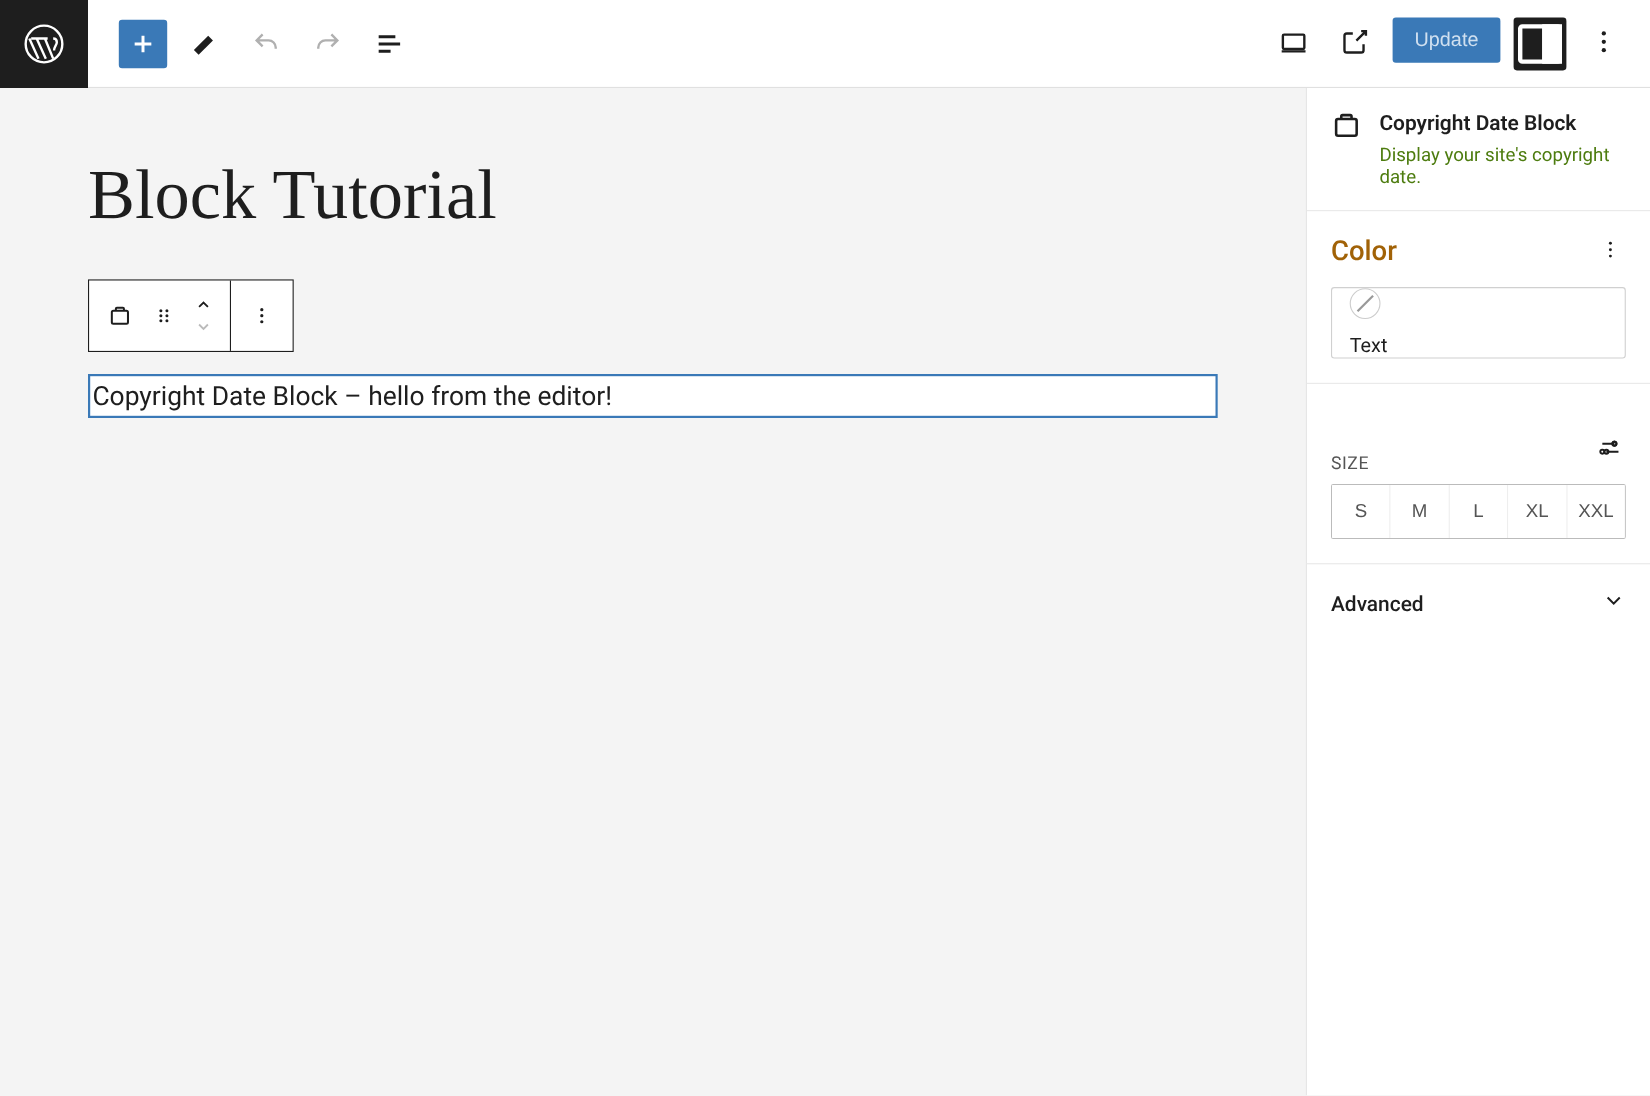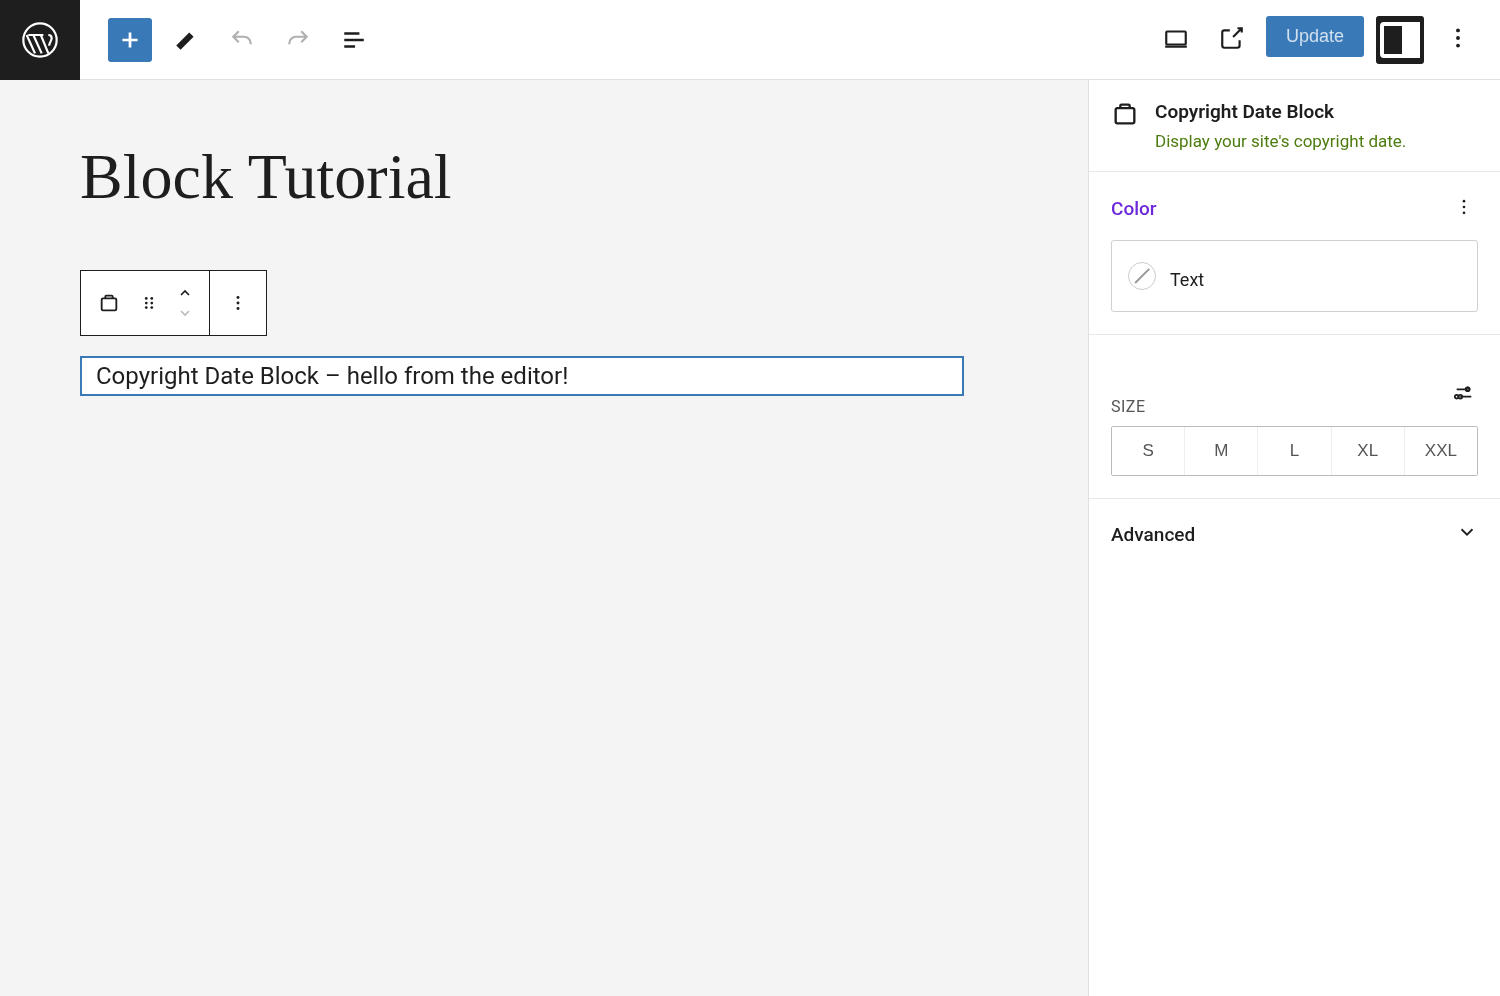--- a/index.html
+++ b/index.html
@@ -63,21 +63,21 @@
       flex: 1;
       background: #f4f4f4;
       padding: 60px 80px;
       position: relative;
     }
     .page-title {
       font-family: Georgia, "Times New Roman", serif;
       font-size: 64px;
       font-weight: 400;
       color: #1e1e1e;
-      margin-bottom: 56px;
+      margin-bottom: 40px;
     }
     
     .block-toolbar {
       display: inline-flex;
       background: #fff;
       border: 1px solid #1e1e1e;
       margin-bottom: 20px;
     }
     .block-toolbar-group {
       display: flex;
@@ -94,24 +94,24 @@
     }
     .tbtn svg { width: 22px; height: 22px; }
     .mover { display: flex; flex-direction: column; width: 32px; }
     .mover button { height: 20px; border:none; background:transparent; cursor:pointer; color:#1e1e1e; display:flex; align-items:center; justify-content:center;}
     .mover button.disabled { color:#bbb; cursor:default;}
     .mover svg { width:16px; height:16px;}
     
     .selected-block {
       border: 2px solid #3a79b7;
       background: #fff;
-      padding: 4px 14px;
+      padding: 4px 2px;
       font-size: 24px;
       color: #1e1e1e;
-      width: 884px;
+      width: 1027px;
     }
     
     .sidebar {
       width: 412px;
       background: #fff;
       border-left: 1px solid #e0e0e0;
       display: flex;
       flex-direction: column;
     }
     .sidebar-tabs {
@@ -154,30 +154,31 @@
     .block-header-icon svg { width: 28px; height: 28px; }
     .block-header-text h3 { font-size: 19px; font-weight:600; color:#1e1e1e; margin-bottom:8px;}
     .block-header-text p { font-size: 17px; color:#4d7c0f;}
     .panel {
       padding: 22px;
       border-bottom: 1px solid #e8e8e8;
     }
     .panel-row {
       display: flex; align-items: center; justify-content: space-between;
     }
-    .panel-title { font-size: 19px; font-weight:500; color:#6d28d9;}
+    .panel-title { font-size: 25px; font-weight:500; color:#a16207;}
     .panel-more { background:transparent; border:none; cursor:pointer; width:28px; height:28px;}
     .color-box {
       margin-top: 18px;
       border: 1px solid #d0d0d0;
       border-radius: 3px;
-      padding: 21px 16px;
-      display: flex;
-      align-items: flex-end;
+      padding: 0 16px;
+      display: flex;
+      align-items: flex-start;
       gap: 14px;
+      flex-direction: column;
     }
     .swatch {
       width: 28px; height: 28px;
       border: 1px solid #ccc;
       border-radius: 50%;
       position: relative;
       background: #fff;
     }
     .swatch::after {
       content: "";

